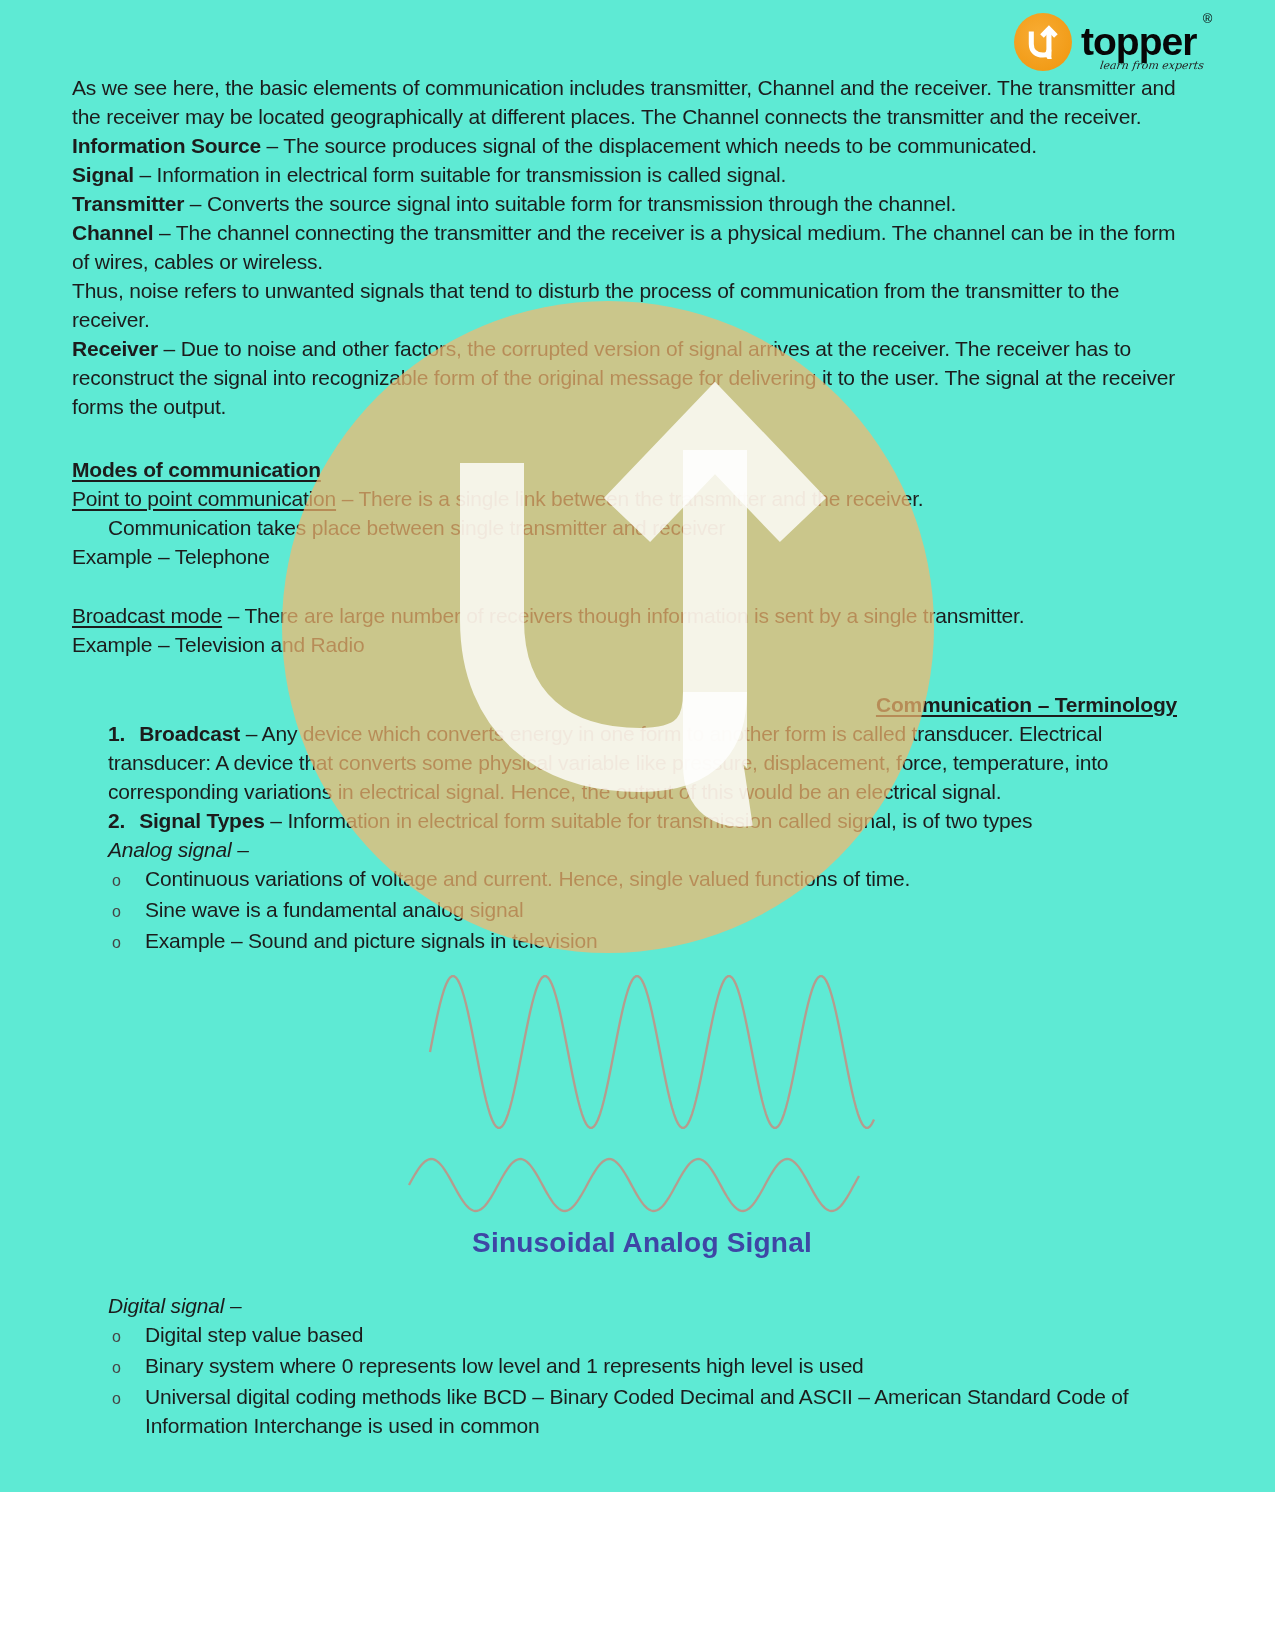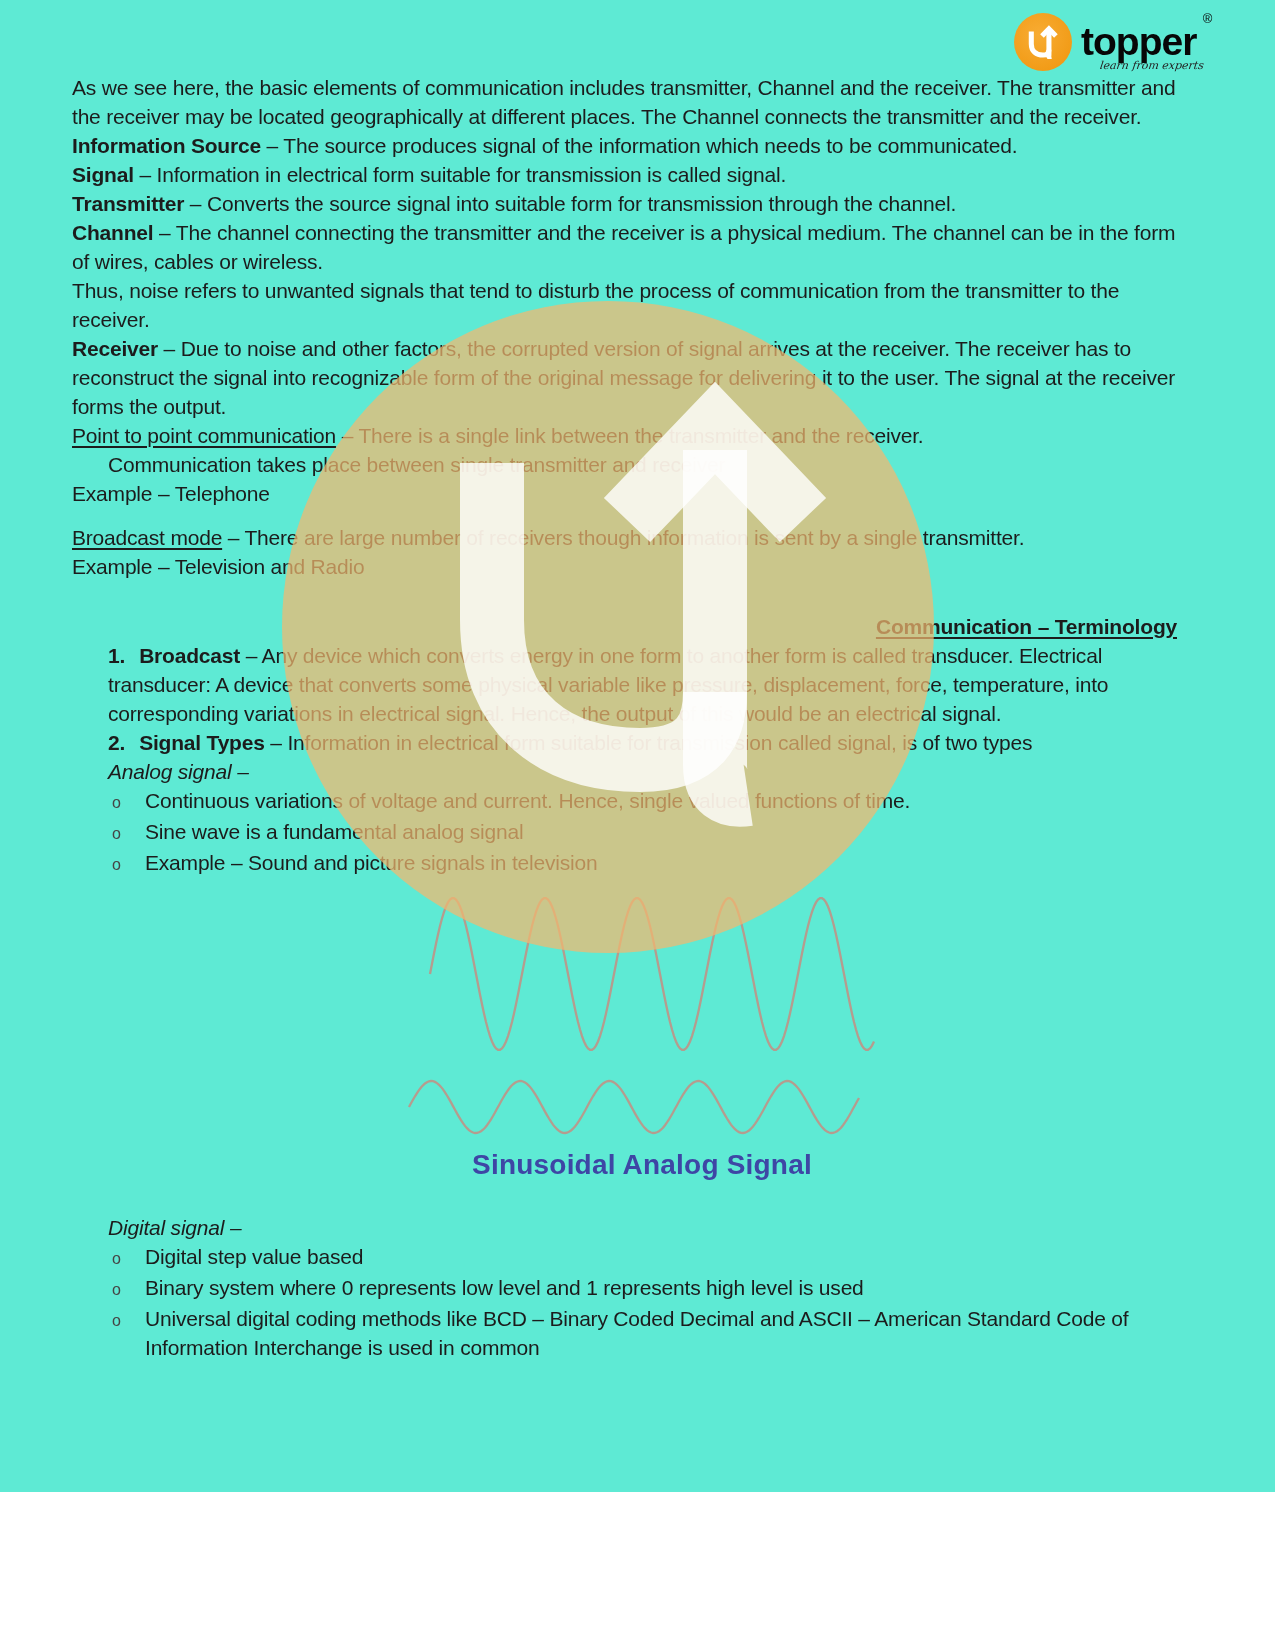--- a/index.html
+++ b/index.html
@@ -18,21 +18,21 @@
     padding:73px 72px 0 72px;
     width:1249px;
   }
   .content p, .content h2, .content .li, .content .bullet, .content .label {
     font-size:21px; line-height:29px; letter-spacing:-0.2px;
     max-width:1105px;
   }
   b { font-weight:700; }
   .u { text-decoration:underline; text-underline-offset:3px; text-decoration-thickness:2px; }
   h2 { font-weight:700; margin-top:34px; }
-  .gap-b { margin-top:15px; }
+  .gap-b { margin-top:30px; }
   .gap-c { margin-top:31px; }
   .indent { padding-left:36px; }
   .li { padding-left:36px; }
   .li .num { font-weight:700; margin-right:14px; }
   .label { padding-left:36px; font-style:italic; }
   .bullet { display:flex; padding-left:40px; }
   .bullet .marker { width:33px; flex:0 0 33px; font-size:16px; color:#454545; padding-top:2px; }
   .bullet .btext { flex:1 1 auto; }
 
   
@@ -88,27 +88,28 @@
       <span class="brand">topper</span>
       <span class="reg">®</span>
       <span class="tagline">learn from experts</span>
     </div>
   </div>
 
   <div class="content">
 
     <p>As we see here, the basic elements of communication includes transmitter, Channel and the receiver. The transmitter and the receiver may be located geographically at different places. The Channel connects the transmitter and the receiver.</p>
 
-    <p><b>Information Source</b><span> – The source produces signal of the information which needs to be communicated.</span></p>
+    <p><b>Information Source</b><span> – The source produces signal of the displacement which needs to be communicated.</span></p>
     <p><b>Signal</b><span> – Information in electrical form suitable for transmission is called signal.</span></p>
     <p><b>Transmitter</b><span> – Converts the source signal into suitable form for transmission through the channel.</span></p>
     <p><b>Channel</b><span> – The channel connecting the transmitter and the receiver is a physical medium. The channel can be in the form of wires, cables or wireless.</span></p>
     <p>Thus, noise refers to unwanted signals that tend to disturb the process of communication from the transmitter to the receiver.</p>
     <p><b>Receiver</b><span> – Due to noise and other factors, the corrupted version of signal arrives at the receiver. The receiver has to reconstruct the signal into recognizable form of the original message for delivering it to the user. The signal at the receiver forms the output.</span></p>
 
+    <h2 class="u">Modes of communication</h2>
     <p><span class="u">Point to point communication</span><span> – There is a single link between the transmitter and the receiver.</span></p>
     <p class="indent">Communication takes place between single transmitter and receiver</p>
     <p>Example – Telephone</p>
 
     <p class="gap-b"><span class="u">Broadcast mode</span><span> – There are large number of receivers though information is sent by a single transmitter.</span></p>
     <p>Example – Television and Radio</p>
 
     <h2 class="u gap-c" style="margin-top:31px;text-align:right;">Communication – Terminology</h2>
 
     <div class="li"><span class="num">1.</span><b>Broadcast</b><span> – Any device which converts energy in one form to another form is called transducer. Electrical transducer: A device that converts some physical variable like pressure, displacement, force, temperature, into corresponding variations in electrical signal. Hence, the output of this would be an electrical signal.</span></div>

